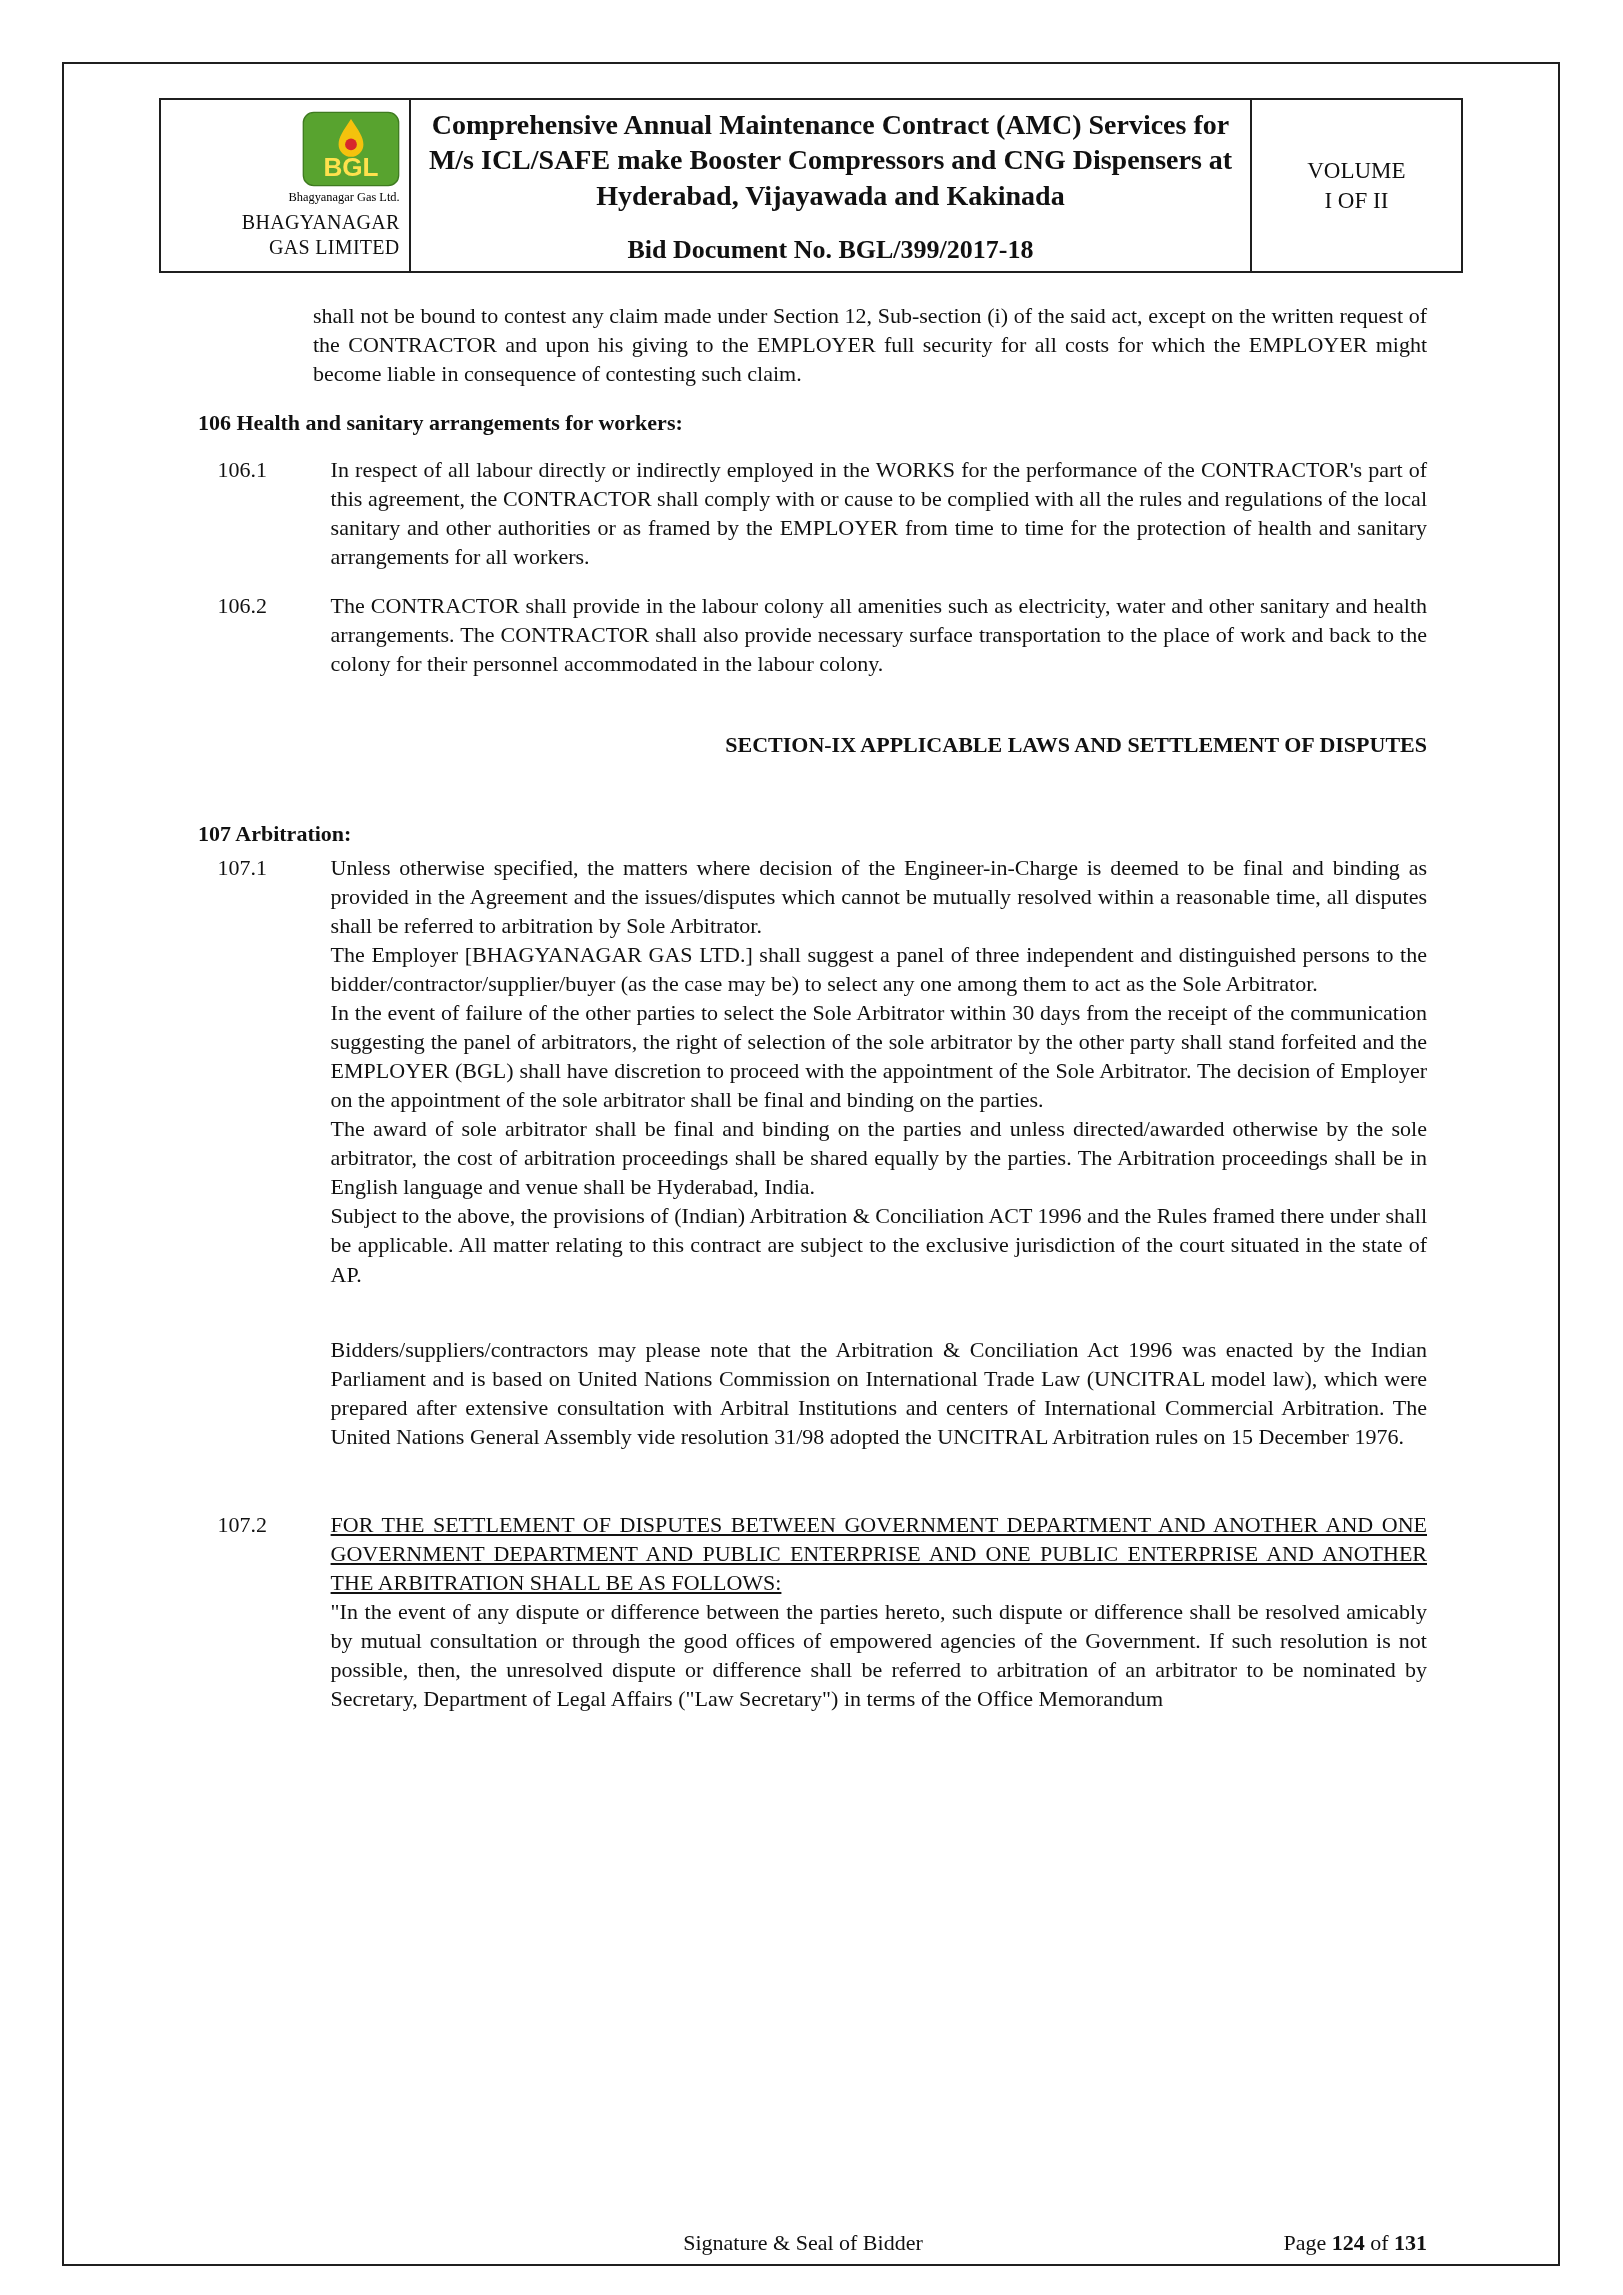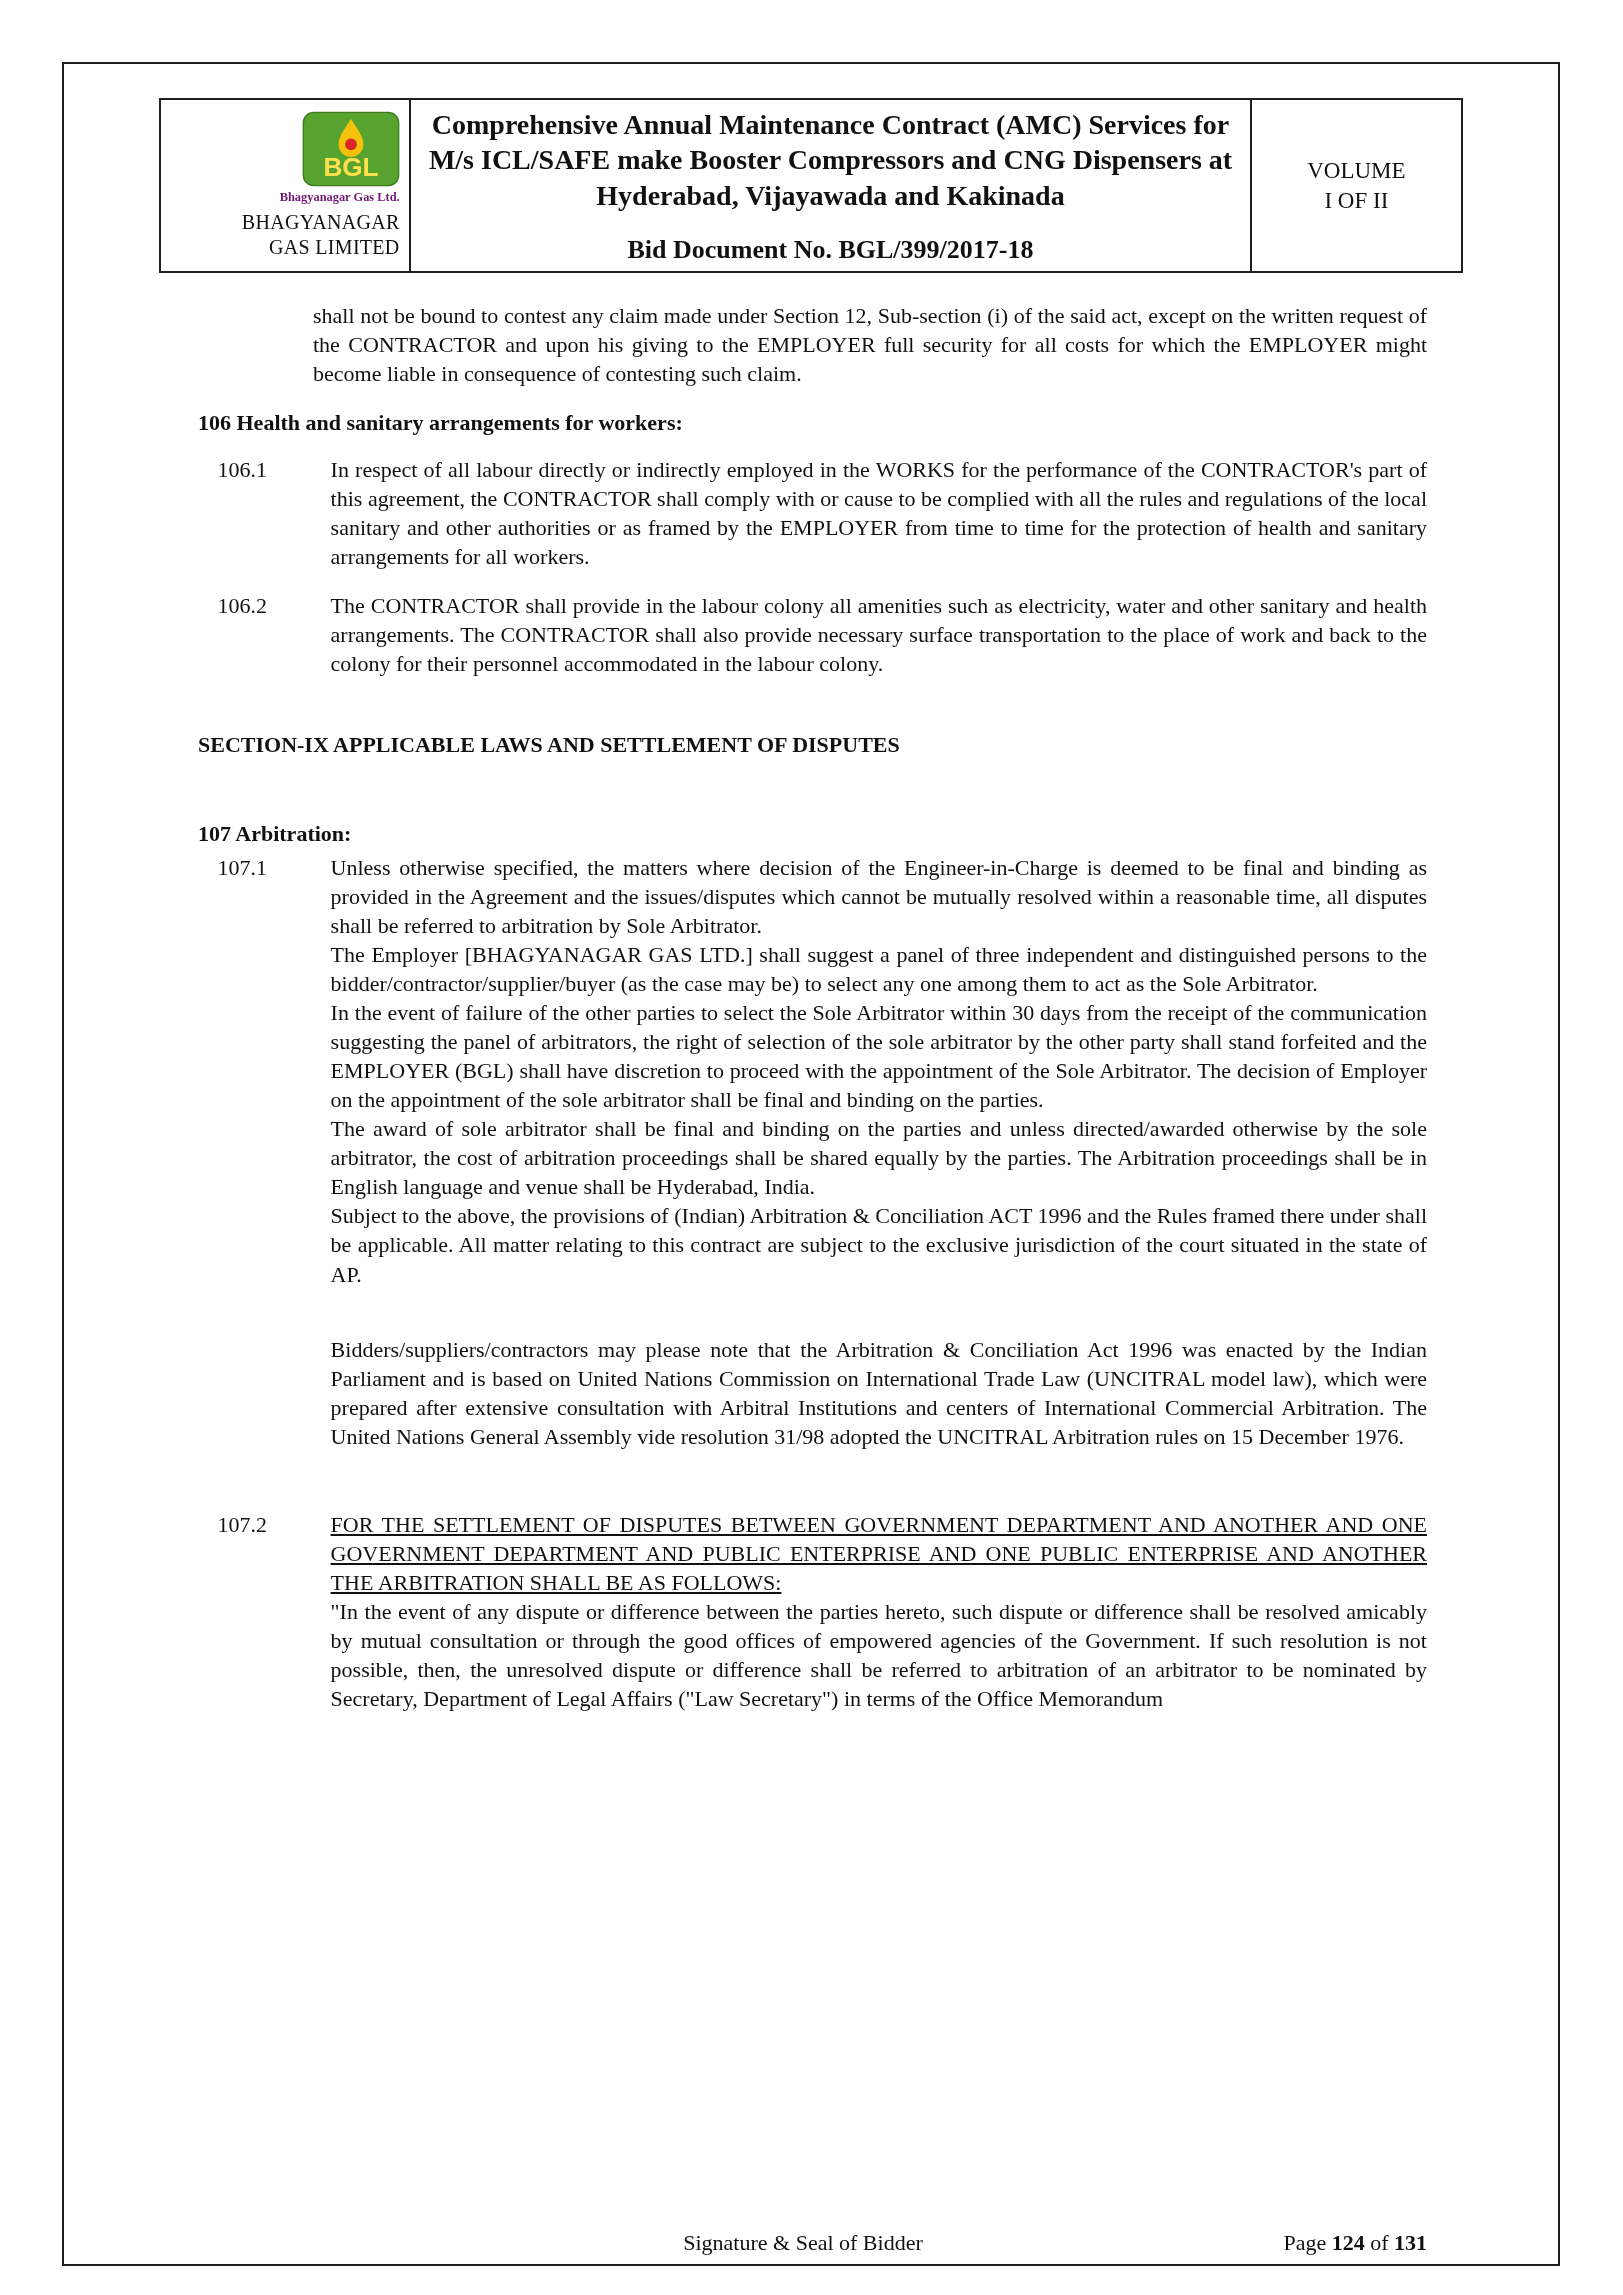--- a/index.html
+++ b/index.html
@@ -27,23 +27,23 @@
   .header-table td {
     border: 2px solid #1f1f1f;
     vertical-align: middle;
     padding: 6.5px 9.2px;
   }
   .cell-logo  { width: 229px; text-align: right; }
   .cell-title { width: 821px; text-align: center; }
   .cell-volume{ width: 190px; text-align: center; }
   .logo-wrap { display: inline-block; }
   .logo-sub {
-    color: #701a75;
+    color: #000000;
     font-size: 12.4px;
-    font-weight: bold;
+    font-weight: normal;
     margin-top: 1.3px;
   }
   .org-name {
     font-size: 20px;
     letter-spacing: 0.3px;
     margin-top: 5.2px;
     line-height: 1.25;
   }
   .doc-title {
     font-weight: bold;
@@ -73,21 +73,21 @@
     font-size: 22px;
     margin: 0 0 18.3px 0;
   }
   .clause { display: flex; margin-left: 19.6px; gap: 18px; }
   .clause-num { flex: 0 0 95px; }
   .clause-text { flex: 1; text-align: justify; }
   .mb30 { margin-bottom: 19.6px; }
   .mb80 { margin-bottom: 52px; }
   .mb90 { margin-bottom: 59px; justify-content: center; }
   .center-heading {
-    text-align: left;
+    text-align: right;
     font-weight: bold;
     font-size: 22px;
     margin: 0 0 60px 0;
   }
   .h107 { margin-bottom: 5.2px; }
   .note-para { margin-top: 46px; }
   .underlined { text-decoration: underline; }
   
   .footer {
     position: absolute;

